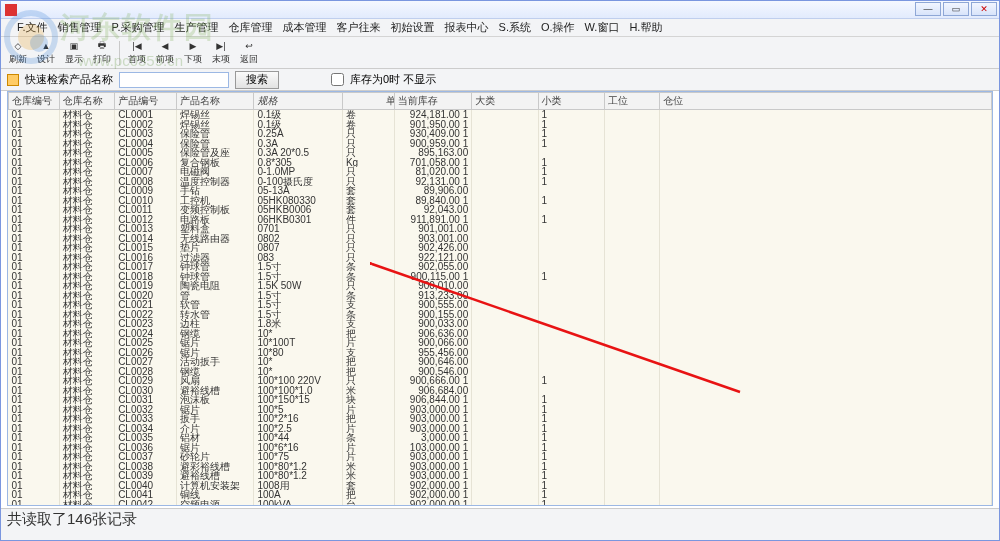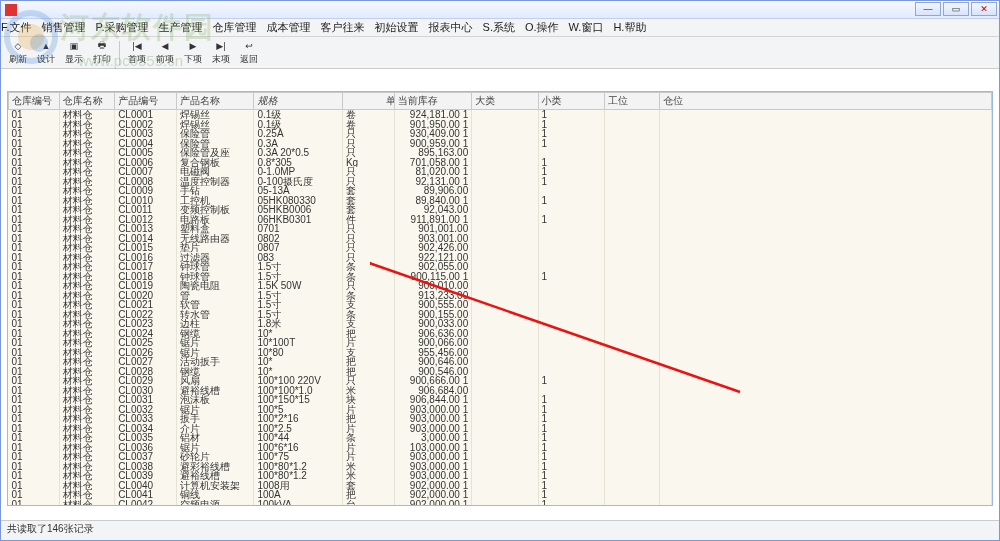--- a/index.html
+++ b/index.html
@@ -3,37 +3,37 @@
 <meta charset="utf-8">
 <style>
 * { margin: 0; padding: 0; box-sizing: border-box; }
 body { font-family: "Microsoft YaHei", SimSun, Arial, sans-serif; font-size: 11px; background: #f0f0f0; width: 1000px; height: 541px; overflow: hidden; position: relative; }
 .window { background: #fff; border: 1px solid #7a96df; width: 1000px; height: 541px; position: relative; }
 .titlebar { height: 18px; background: linear-gradient(#f5f8ff,#e2ebfd); border-bottom: 1px solid #c0cfee; display: flex; align-items: center; padding: 0 4px; font-size: 11px; color: #333; }
 .titlebar .title-icon { width: 12px; height: 12px; background: #d33; margin-right: 4px; }
 .win-buttons { position: absolute; right: 2px; top: 1px; display: flex; gap: 2px; }
 .win-btn { width: 26px; height: 14px; border: 1px solid #8ea7d6; background: linear-gradient(#f2f6ff,#d8e4fa); font-size: 9px; text-align: center; line-height: 12px; color: #333; cursor: pointer; }
 .win-btn.close { color: #c00; }
-.menubar { height: 18px; background: #f3f4f6; display: flex; align-items: center; padding: 0 0; gap: 10px; font-size: 11px; border-bottom: 1px solid #d4d4d4; }
+.menubar { height: 18px; background: #f3f4f6; display: flex; align-items: center; padding: 0 16px; gap: 10px; font-size: 11px; border-bottom: 1px solid #d4d4d4; }
 .menubar span { cursor: pointer; color: #222; }
 .toolbar { height: 32px; background: #f3f4f6; border-bottom: 1px solid #ccc; display: flex; align-items: center; padding: 2px 4px; gap: 2px; }
 .tool-btn { display: flex; flex-direction: column; align-items: center; justify-content: center; width: 26px; height: 28px; cursor: pointer; font-size: 9px; color: #333; }
 .tool-btn .ico { width: 14px; height: 14px; display: flex; align-items: center; justify-content: center; }
 .tool-sep { width: 1px; height: 24px; background: #c9c9c9; margin: 0 2px; }
 .searchbar { height: 22px; background: #f3f4f6; border-bottom: 1px solid #ccc; display: flex; align-items: center; padding: 2px 6px; gap: 6px; font-size: 11px; }
 .searchbar input[type=text] { height: 16px; border: 1px solid #9cb8e4; background: #fff; font-size: 11px; padding: 0 2px; }
 .search-btn { height: 18px; padding: 0 10px; border: 1px solid #999; background: linear-gradient(#fafafa,#e2e2e2); font-size: 11px; cursor: pointer; }
 .table-wrap { position: absolute; top: 90px; left: 6px; right: 6px; bottom: 34px; border: 1px solid #9cb8e4; background: #faf8ee; overflow: hidden; }
 .grid { width: 100%; border-collapse: collapse; table-layout: fixed; font-size: 10px; }
 .grid th { background: #f3f3f3; border: 1px solid #c9c9c9; color: #444; font-weight: normal; padding: 1px 3px; text-align: left; height: 15px; white-space: nowrap; overflow: hidden; }
 .grid td { border-right: 1px solid #e6e3d5; padding: 0 3px; color: #333; height: 9.5px; line-height: 9.5px; white-space: nowrap; overflow: hidden; }
 .grid tr:nth-child(even) td { background: #faf8ee; }
 .grid tr:nth-child(odd) td { background: #faf8ee; }
 .grid td.num { text-align: right; }
-.statusbar { position: absolute; left: 0; right: 0; bottom: 0; height: 20px; background: #f3f4f6; border-top: 1px solid #ccc; font-size: 10px; padding: 1px 6px; color: #333; }
+.statusbar { position: absolute; left: 0; right: 0; bottom: 0; height: 32px; background: #f3f4f6; border-top: 1px solid #ccc; font-size: 15px; padding: 1px 6px; color: #333; }
 .left-strip { position: absolute; left: 7px; top: 106px; width: 14px; font-size: 10px; color: #666; text-align: center; }
 .watermark { position: absolute; left: 0; top: 8px; font-size: 29px; font-weight: bold; color: rgba(120,170,80,0.25); letter-spacing: 2px; pointer-events: none; z-index: 50; text-align: right; }
 .wm-logo { position: absolute; left: 4px; top: 10px; width: 54px; height: 54px; border-radius: 50%; border: 6px solid rgba(40,120,210,0.22); pointer-events: none; z-index: 50; }
 .wm-logo::before { content: ""; position: absolute; left: 8px; top: 8px; width: 26px; height: 26px; border-radius: 50%; background: rgba(230,160,40,0.25); }
 .wm-logo::after { content: ""; position: absolute; right: 4px; bottom: 6px; width: 18px; height: 18px; border-radius: 50%; background: rgba(40,120,210,0.22); }
 .wm-url { position: absolute; left: 78px; top: 52px; font-size: 15px; color: rgba(100,150,70,0.28); pointer-events: none; z-index: 50; font-family: Arial; }
 .arrow-svg { position: absolute; left: 370px; top: 262px; pointer-events: none; z-index: 40; }
 </style>
 </head>
 <body>
@@ -97,20 +97,29 @@
       <div class="tool-btn">
         <div class="ico">▶|</div>
         <div>末项</div>
       </div>
       <div class="tool-btn">
         <div class="ico">↩</div>
         <div>返回</div>
       </div>
     </div>
 
+  <div class="searchbar">
+    <span style="width:12px;height:12px;background:#fc6;border:1px solid #c80;display:inline-block"></span>
+    <span>快速检索产品名称</span>
+    <input type="text" style="width: 110px;" placeholder="">
+    <button class="search-btn">搜索</button>
+    <span style="width:40px"></span>
+    <input type="checkbox" style="">
+    <span>库存为0时 不显示</span>
+  </div>
 
   <div class="left-strip">仓库</div>
 
   <div class="table-wrap">
     <table class="grid" id="grid">
       <thead>
           <tr id="gridhead">
             <th style="width: 46px;">仓库编号</th>
             <th style="width: 50px;">仓库名称</th>
             <th style="width: 56px;">产品编号</th>

